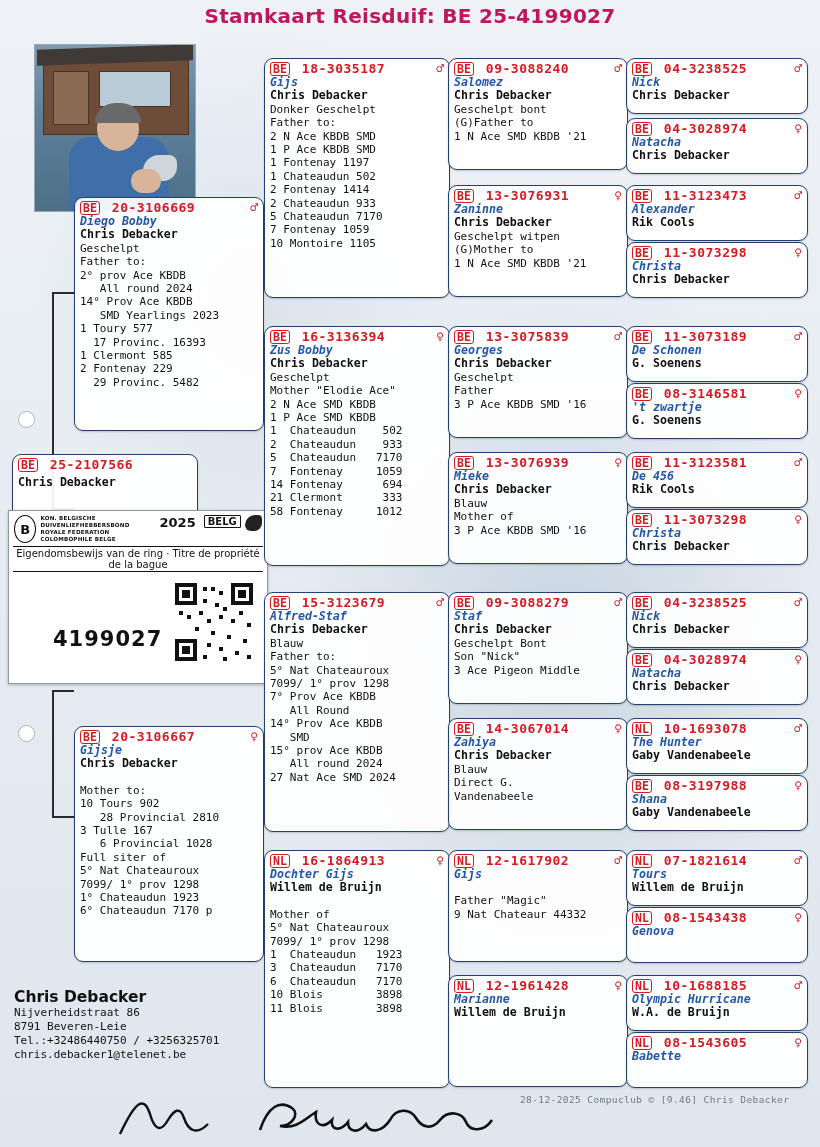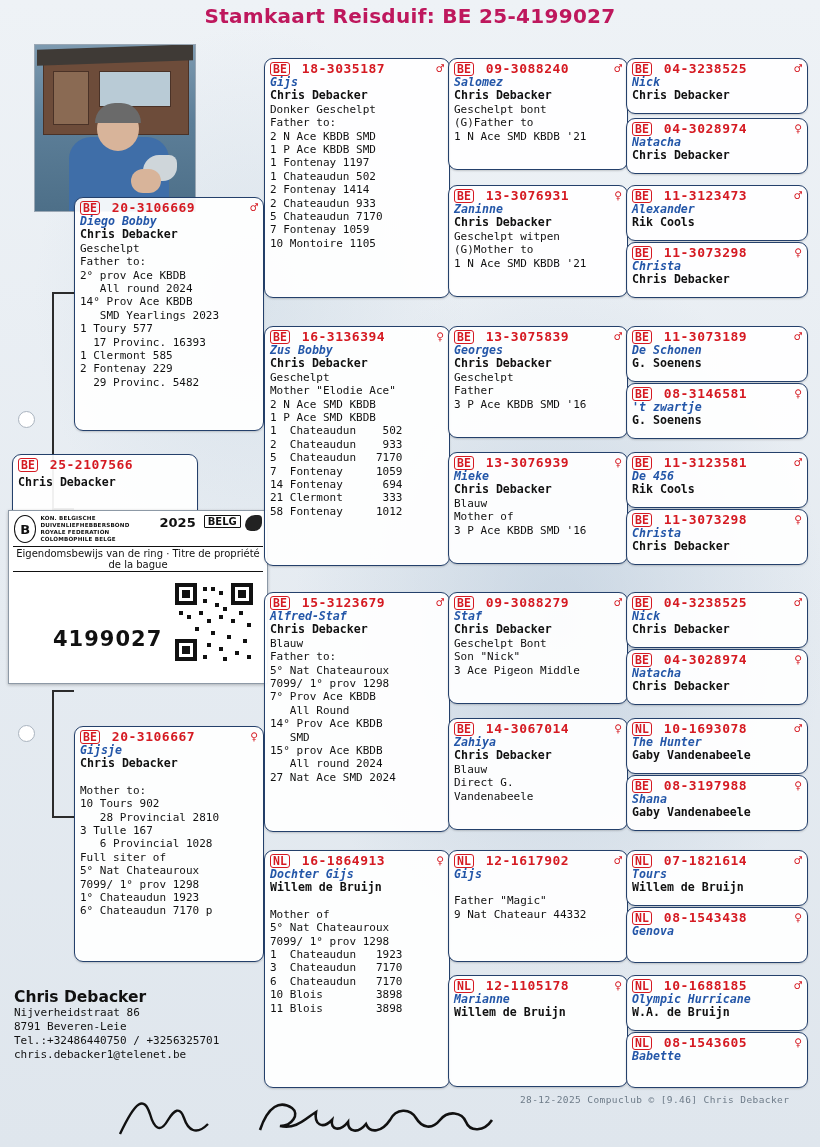--- a/index.html
+++ b/index.html
@@ -393,21 +393,21 @@
     </div>
   <div class="nickname">Gijs</div>
   <div class="owner"></div>
   <div class="line" style="height:13px;"></div>
   <div class="line">Father "Magic"</div>
   <div class="line">9 Nat Chateaur 44332</div>
 </div>
 <div class="card" style="left:448px;top:975px;width:180px;height:112px;">
   <div class="ringrow">
       <span class="ctry">NL</span>
-      <span class="ring">12-1105178</span>
+      <span class="ring">12-1961428</span>
       <span class="sex f">♀</span>
     </div>
   <div class="nickname">Marianne</div>
   <div class="owner">Willem de Bruijn</div>
 </div>
 
 <div class="card" style="left:626px;top:58px;width:182px;height:56px;">
   <div class="ringrow">
       <span class="ctry">BE</span>
       <span class="ring">04-3238525</span>

